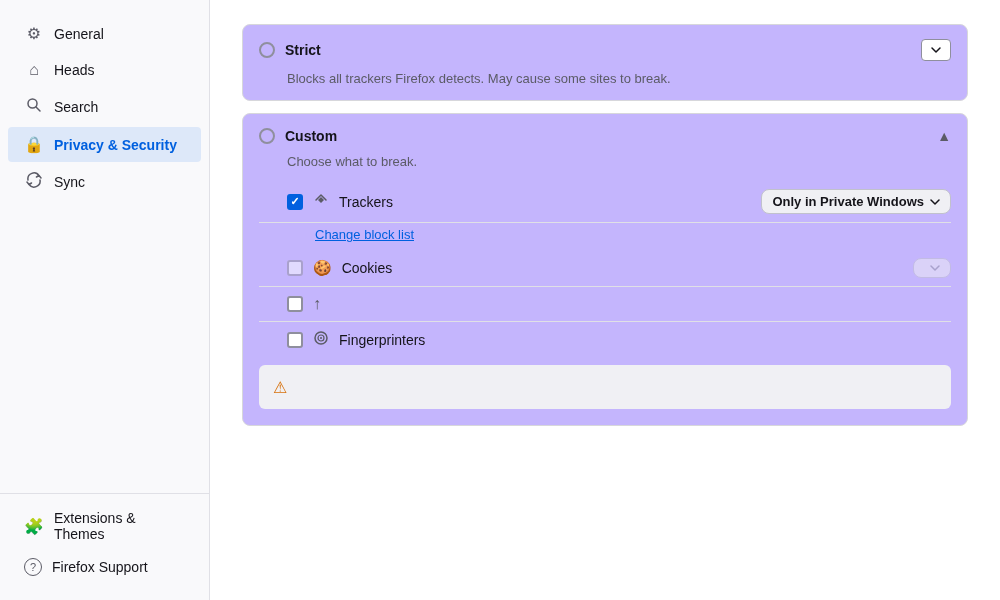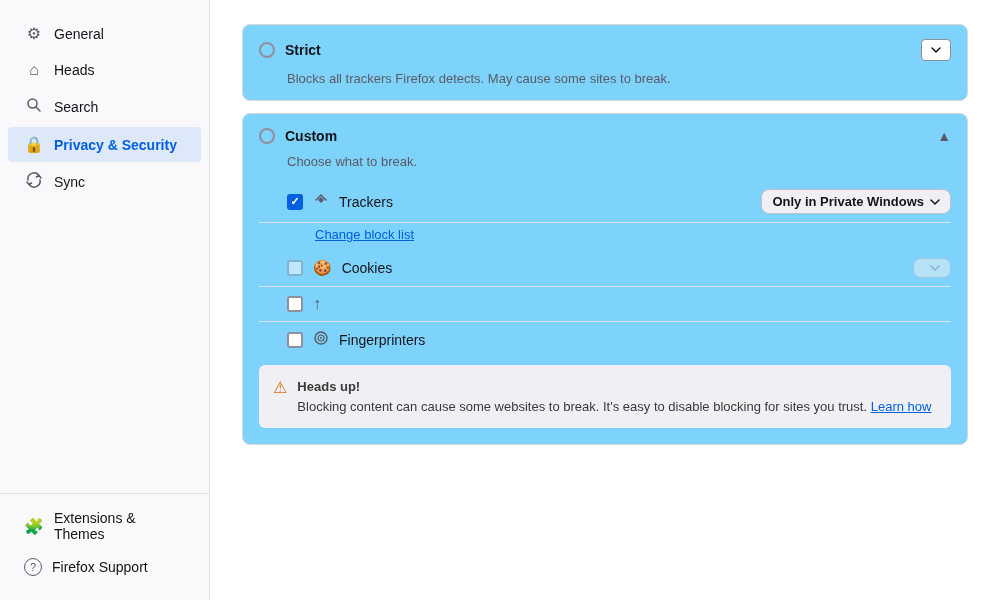--- a/index.html
+++ b/index.html
@@ -58,21 +58,21 @@
       padding: 24px 32px;
       overflow-y: auto;
       background: #fff;
     }
 
     
     .option-card {
       border: 1px solid #d7d7db;
       border-radius: 8px;
       margin-bottom: 12px;
-      background: #7dd3fc;
+      background: #c4b5fd;
       overflow: hidden;
     }
     .option-card.selected {
       background: #dde8f9;
       border-color: #0060df;
     }
 
     .option-header {
       display: flex;
       align-items: center;
@@ -376,23 +376,18 @@
             <circle cx="8" cy="8" r="6" stroke="#5b5b66" stroke-width="1.5"></circle>
             <circle cx="8" cy="8" r="3" stroke="#5b5b66" stroke-width="1.2"></circle>
             <circle cx="8" cy="8" r="1" fill="#5b5b66"></circle>
           </svg>
         </span>
         <span class="row-label">Fingerprinters</span>
       </div>
 
       <div class="warning-box">
         <span class="warning-icon">⚠</span>
-        <div class="warning-text">
-          <strong>Heads up!</strong><br>
-          <span>Blocking content can cause some websites to break. It's easy to disable blocking for sites you trust.</span>
-          <a>Learn how</a>
-        </div>
       </div>
 
     </div>
   </div>
 
 </main>
 
 </body></html>

